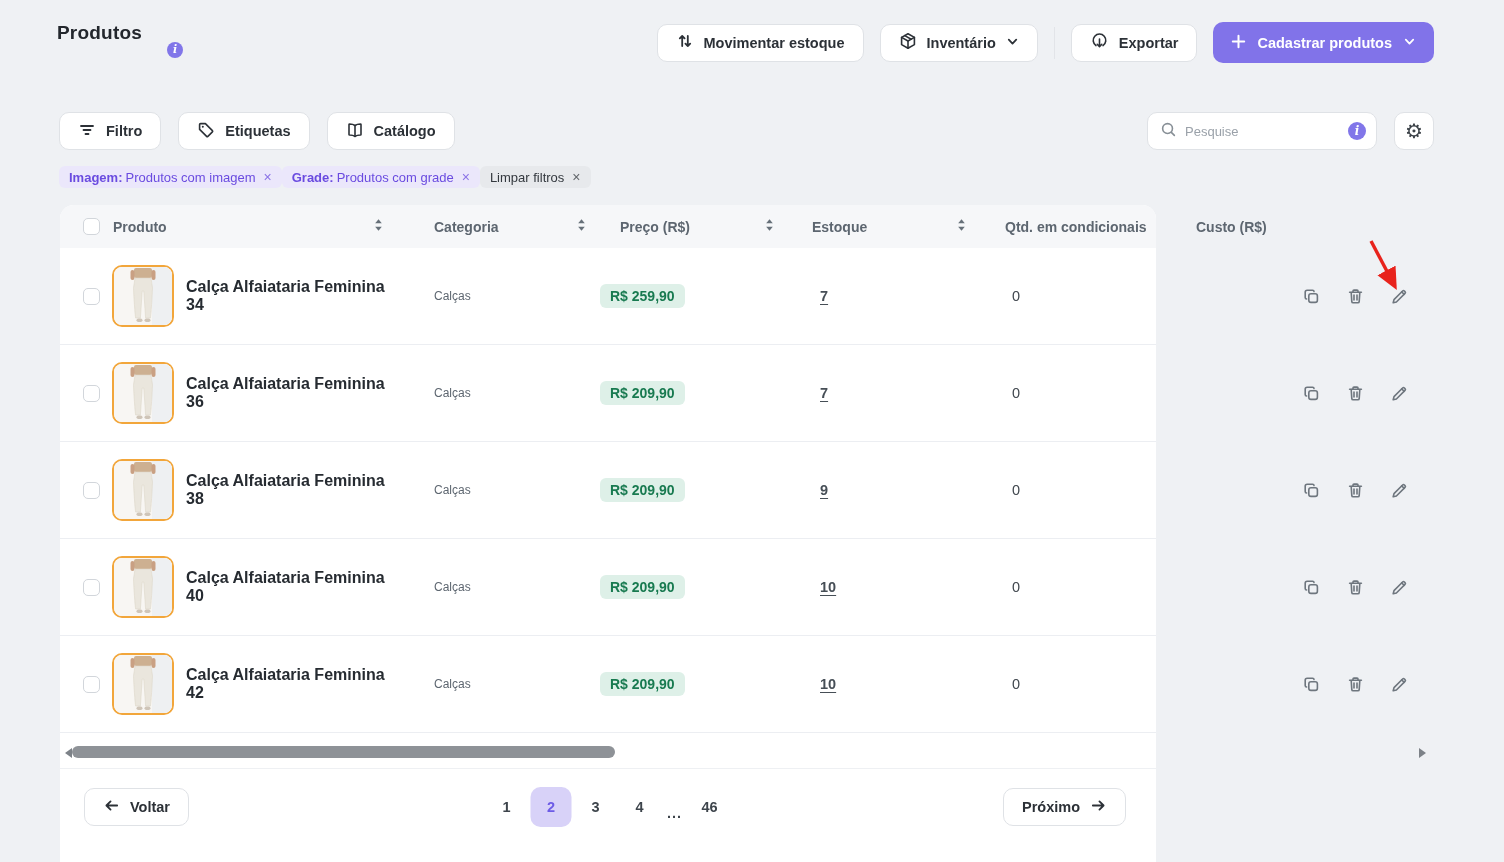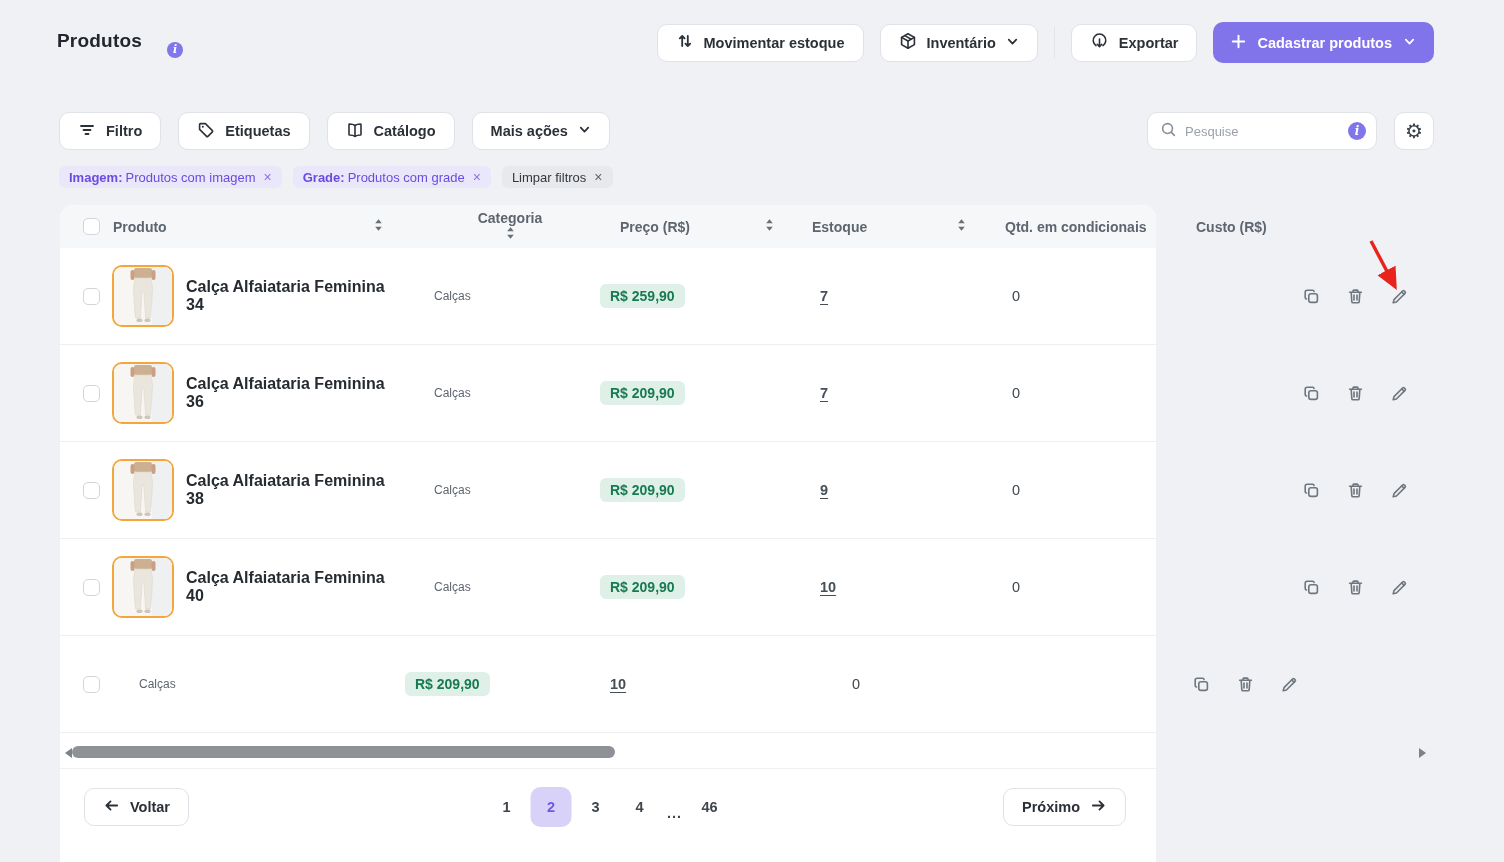--- a/index.html
+++ b/index.html
@@ -3,21 +3,21 @@
 <meta charset="utf-8">
 <style>
   * { margin:0; padding:0; box-sizing:border-box; }
   html,body { background:#eff1f4; }
   .page {
     position:relative; width:1504px; height:862px; overflow:hidden;
     background:#eff1f4; font-family:"Liberation Sans","DejaVu Sans",sans-serif;
     color:#2c3137;
   }
   
-  .page-title { position:absolute; left:57px; top:30px; font-size:19px; font-weight:700; color:#23272d; letter-spacing:.2px; }
+  .page-title { position:absolute; left:57px; top:22px; font-size:19px; font-weight:700; color:#23272d; letter-spacing:.2px; }
   .info-badge {
     width:16px; height:16px; border-radius:50%; background:#8176e9; color:#fff;
     display:inline-flex; align-items:center; justify-content:center;
     font-family:"DejaVu Serif",serif; font-style:italic; font-weight:700; font-size:11px; line-height:1;
   }
   .title-info { position:absolute; left:167px; top:39px; }
   .header-actions { position:absolute; top:22px; right:70px; display:flex; align-items:center; gap:16px; }
   .btn {
     display:inline-flex; align-items:center; gap:10px; background:#fff;
     border:1px solid #dfe2e6; border-radius:10px; height:38px; padding:0 18px;
@@ -38,42 +38,42 @@
     border:none; outline:none; flex:1; min-width:0; font-size:13px; color:#3a4046;
     font-family:"Liberation Sans","DejaVu Sans",sans-serif; background:transparent;
   }
   .search-box input::placeholder { color:#9aa1a9; }
   .icon-btn {
     width:40px; height:38px; background:#fff; border:1px solid #dfe2e6; border-radius:10px;
     display:flex; align-items:center; justify-content:center; cursor:pointer;
   }
   .gear-glyph { font-size:20px; line-height:1; color:#3c4248; }
   
-  .chips-row { position:absolute; top:166px; left:59px; display:flex; align-items:center; gap:11px; }
+  .chips-row { position:absolute; top:166px; left:59px; display:flex; align-items:center; }
   .chip {
     display:inline-flex; align-items:center; gap:8px; height:22px; padding:0 10px;
     border-radius:6px; font-size:13px; line-height:1;
   }
   .chip-active { background:#ebe7fb; color:#6a4be0; }
   .chip-active .chip-prefix { font-weight:700; margin-right:3px; }
   .chip-clear { background:#e7e9ec; color:#33383e; }
   .chip-x { font-size:14px; cursor:pointer; opacity:.75; }
   
   .card {
     position:absolute; left:60px; top:205px; width:1096px; height:657px;
     background:#fff; border-radius:14px 14px 0 0;
   }
   .trow { display:grid; grid-template-columns:50px 295px 195px 210px 160px 220px 110px 1fr; align-items:center; }
   .thead {
     height:43px; background:#f6f7f9; border-radius:14px 14px 0 0;
     color:#5d6670; font-size:14px; font-weight:600;
   }
   .th-cell { display:flex; align-items:center; justify-content:space-between; }
   .th-produto   { padding:0 22px 0 3px; }
-  .th-categoria { padding:0 14px 0 29px;flex-direction:column; }
+  .th-categoria { padding:0 14px 0 29px; }
   .th-preco     { padding:0 36px 0 20px; }
   .th-estoque   { padding:0 4px 0 2px; }
   .th-qtd       { padding-left:35px; }
   .th-custo     { padding-left:6px; }
   .cell-check { padding-left:23px; }
   .checkbox {
     display:block; width:17px; height:17px; border:1.5px solid #d2d6db; border-radius:5px;
     background:#fff; cursor:pointer;
   }
   .row { height:97px; border-bottom:1px solid #eceef2; }
@@ -182,26 +182,20 @@
             <circle cx="5.8" cy="5.8" r="1" fill="#2c3137" stroke="none"></circle>
           </svg></span>
       <span>Etiquetas</span>
     </button>
     <button class="btn">
       <span><svg width="18" height="18" viewBox="0 0 18 18" fill="none" stroke="#2c3137" stroke-width="1.6" stroke-linecap="round" stroke-linejoin="round">
             <path d="M9 4.5 Q7 3 3.6 3 Q3 3 3 3.6 V13.4 Q3 14 3.6 14 Q7 14 9 15.4 Q11 14 14.4 14 Q15 14 15 13.4 V3.6 Q15 3 14.4 3 Q11 3 9 4.5 Z"></path>
             <path d="M9 4.5 V15.4"></path>
           </svg></span>
       <span>Catálogo</span>
-    </button>
-    <button class="btn">
-      <span>Mais ações</span>
-      <span><svg width="13" height="13" viewBox="0 0 14 14" fill="none" stroke="#2c3137" stroke-width="1.9" stroke-linecap="round" stroke-linejoin="round">
-            <path d="M3 5 L7 9.2 L11 5"></path>
-          </svg></span>
     </button>
 
     <div class="search-box">
       <span><svg width="17" height="17" viewBox="0 0 18 18" fill="none" stroke="#878f96" stroke-width="1.7" stroke-linecap="round">
             <circle cx="8" cy="8" r="5.2"></circle>
             <path d="M12 12 L15.2 15.2"></path>
           </svg></span>
       <input type="text" placeholder="Pesquise" style="">
       <span class="info-badge" style="width:18px;height:18px;font-size:12px;">i</span>
     </div>
@@ -454,20 +448,33 @@
                 <path d="M3.2 15.8 L4 12.6 L12.6 4 Q13.5 3.1 14.4 4 L15 4.6 Q15.9 5.5 15 6.4 L6.4 15 L3.2 15.8 Z"></path>
                 <path d="M11.7 4.9 L14.1 7.3"></path>
               </svg>
             </span>
           </div>
         </div>
         <div class="trow row">
           <div class="cell-check">
             <span class="checkbox"></span>
           </div>
+          <div class="c-product">
+            <span class="img-box"><svg width="58" height="58" viewBox="0 0 58 58">
+                <rect width="58" height="58" fill="#f8f6f3"></rect>
+                <rect x="38" y="0" width="20" height="58" fill="#eef0f2"></rect>
+                <rect x="20" y="1" width="18" height="10" rx="2" fill="#cdb091"></rect>
+                <rect x="16.5" y="3" width="4" height="10" rx="2" fill="#c9a083"></rect>
+                <rect x="37.5" y="3" width="4" height="10" rx="2" fill="#c9a083"></rect>
+                <path d="M21 11 H37 L38.5 21 C38.5 21 37.6 42 36.4 51 L31.6 51 L29.8 24 L28.2 24 L26.4 51 L21.6 51 C20.4 42 19.5 21 19.5 21 Z" fill="#eae6dd" stroke="#ddd7ca" stroke-width="0.6"></path>
+                <rect x="22.5" y="51.5" width="6" height="3.6" rx="1.8" fill="#cfc5b8"></rect>
+                <rect x="30.5" y="51.5" width="6" height="3.6" rx="1.8" fill="#cfc5b8"></rect>
+              </svg></span>
+            <span class="prod-name">Calça Alfaiataria Feminina 42</span>
+          </div>
           <div class="c-category">Calças</div>
           <div class="c-price">
             <span class="price-badge">R$ 209,90</span>
           </div>
           <div class="c-stock"><span class="stock-link">10</span></div>
           <div class="c-cond">0</div>
           <div></div>
           <div class="c-actions">
             <span class="row-action">
               <svg width="19" height="19" viewBox="0 0 19 19" fill="none" stroke="#6e767e" stroke-width="1.6" stroke-linecap="round" stroke-linejoin="round">

